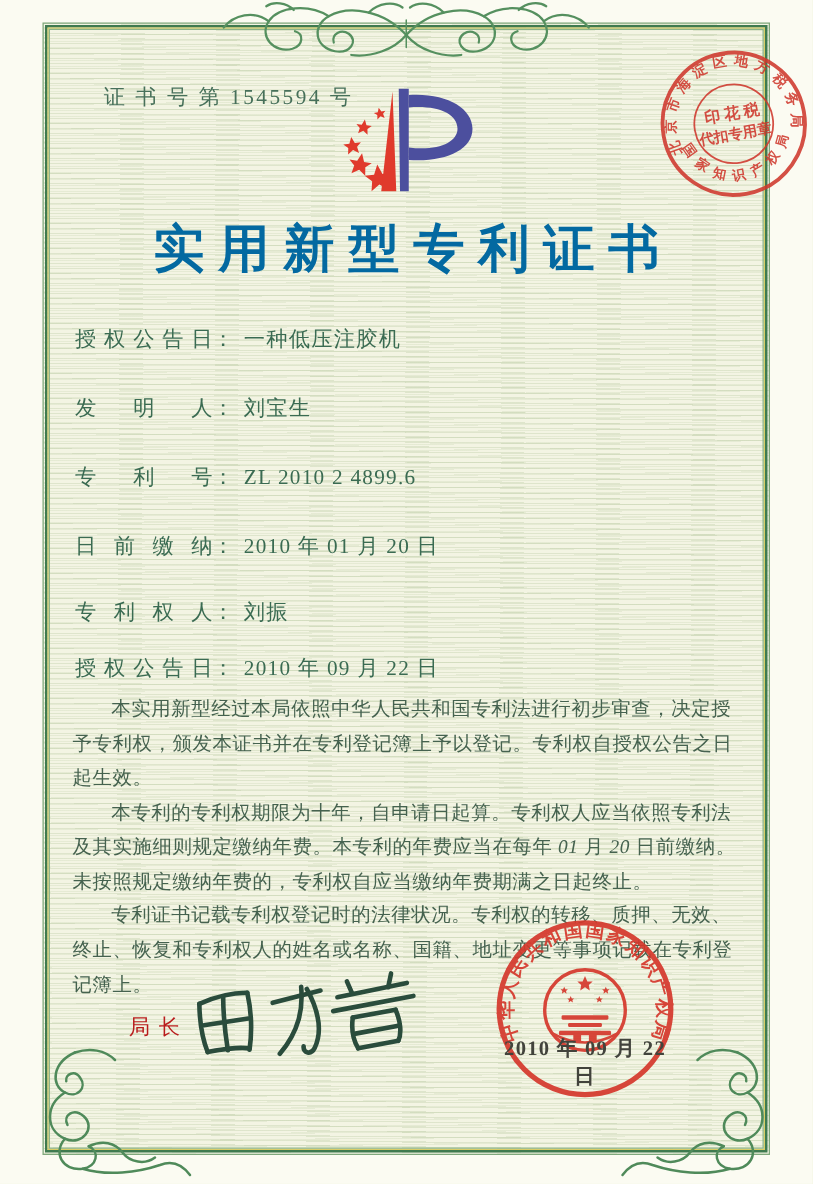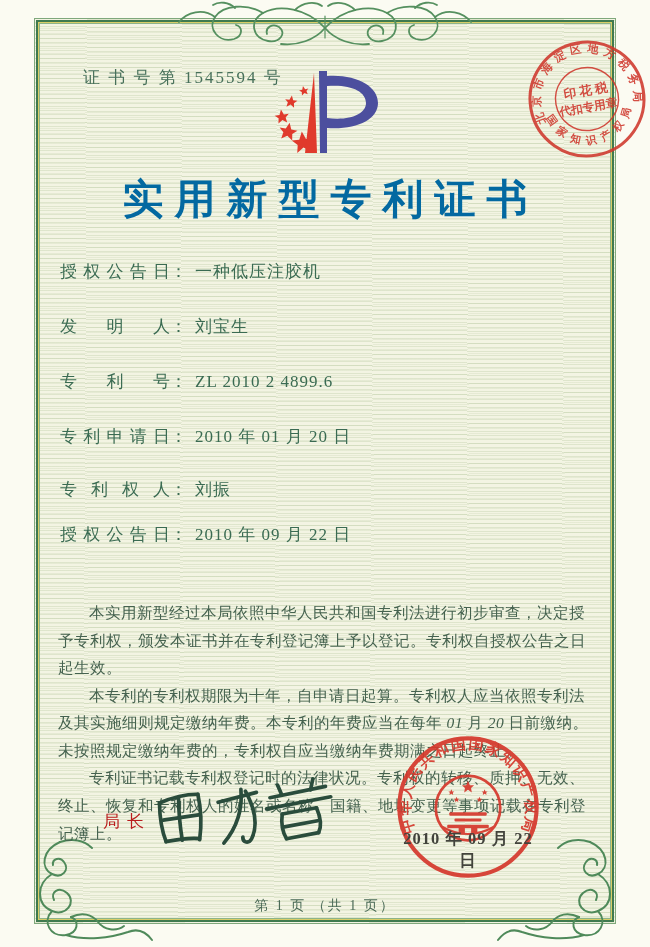--- a/index.html
+++ b/index.html
@@ -44,21 +44,20 @@
   .field{position:absolute;left:0;white-space:nowrap;font-size:17px;color:#3a6b52;}
   .field .lbl{display:inline-block;width:110px;text-align:justify;text-align-last:justify;vertical-align:bottom;}
   .field .colon{margin:0 2px 0 0;}
   .field .val{margin-left:6px;letter-spacing:1px;}
   .f0{top:260px;} .f1{top:315px;} .f2{top:370px;} .f3{top:425px;} .f4{top:478px;} .f5{top:523px;}
 
   .body-text{
     position:absolute;left:58px;top:554px;width:534px;
     font-size:15.5px;line-height:1.78;color:#45624f;
     font-style:oblique 8deg;
-    margin-top:45px;
   }
   .body-text p{margin:0;text-indent:2em;letter-spacing:.5px;}
 
   .sig-title{
     position:absolute;left:103px;top:810px;
     font-size:17px;letter-spacing:7px;color:#b91c1c;
   }
   .sig-svg{position:absolute;left:150px;top:770px;width:195px;height:92px;}
 
   .seal{position:absolute;left:390px;top:729px;width:156px;height:156px;opacity:.92;}
@@ -170,21 +169,21 @@
     <div class="field f0">
       <span class="lbl">授权公告日</span><span class="colon">：</span><span class="val">一种低压注胶机</span>
     </div>
     <div class="field f1">
       <span class="lbl">发明人</span><span class="colon">：</span><span class="val">刘宝生</span>
     </div>
     <div class="field f2">
       <span class="lbl">专利号</span><span class="colon">：</span><span class="val">ZL 2010 2 4899.6</span>
     </div>
     <div class="field f3">
-      <span class="lbl">专利申请日</span><span class="colon">：</span><span class="val">2010 年 01 月 20 日</span>
+      <span class="lbl">日前缴纳</span><span class="colon">：</span><span class="val">2010 年 01 月 20 日</span>
     </div>
     <div class="field f4">
       <span class="lbl">专利权人</span><span class="colon">：</span><span class="val">刘振</span>
     </div>
     <div class="field f5">
       <span class="lbl">授权公告日</span><span class="colon">：</span><span class="val">2010 年 09 月 22 日</span>
     </div>
   </div>
 
   <div class="body-text">
@@ -239,15 +238,14 @@
           <rect x="55" y="92" width="40" height="3.4" rx="1"></rect>
           <rect x="66" y="95" width="6" height="6"></rect>
           <rect x="78" y="95" width="6" height="6"></rect>
         </g>
         <path d="M 50,94 Q 75,108 100,94" fill="none" stroke-width="2"></path>
       </g>
     </g>
   </svg>
   <div class="seal-date">2010 年 09 月 22 日</div>
 
-  <div class="footer">第 1 页 （共 1 页）</div>
 
 </div>
 
 </body></html>

